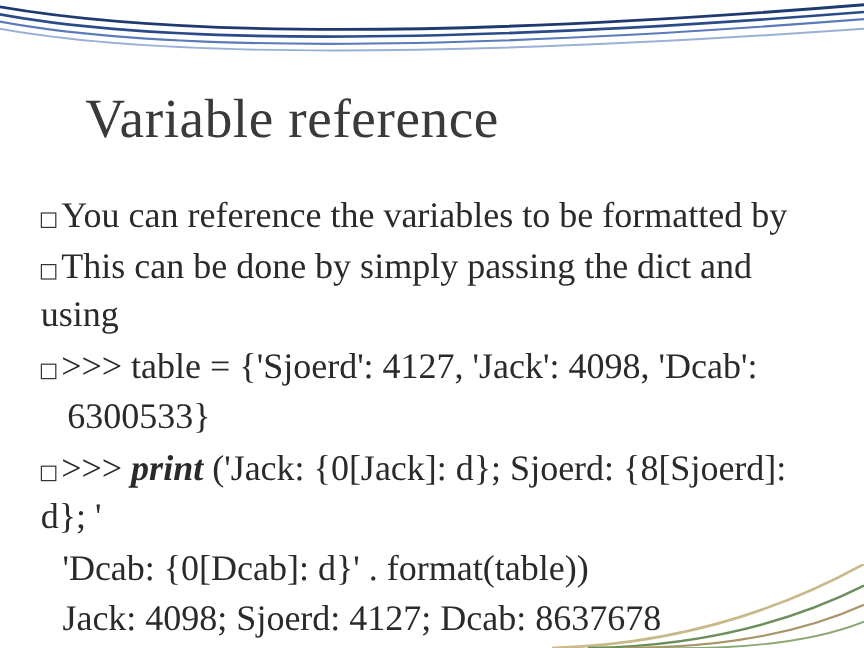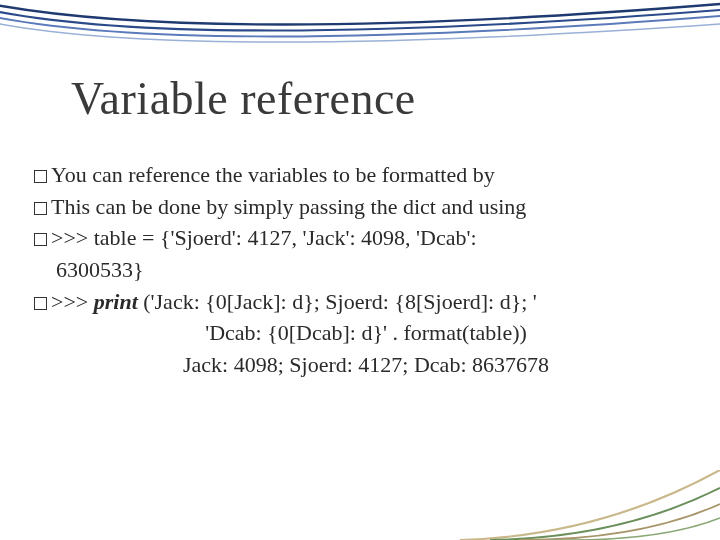--- a/index.html
+++ b/index.html
@@ -32,21 +32,21 @@
     color: #3a3a3a;
     font-weight: 400;
     letter-spacing: 0.5px;
     margin-left: 37px;
   }
   .body {
     position: absolute;
     top: 160px;
     left: 34px;
     right: 40px;
-    font-size: 22px;
+    font-size: 30px;
     line-height: 1.35;
     color: #2a2a2a;
   }
   .bullet-row {
     display: block;
     margin-bottom: 2px;
   }
   .square {
     display: inline-block;
     width: 13px;
@@ -58,21 +58,20 @@
   }
   .cont {
     display: block;
     padding-left: 22px;
     margin-bottom: 2px;
   }
   .out {
     display: block;
     padding-left: 18px;
     margin-bottom: 2px;
-    text-align: center;
   }
   .bold { font-weight: 700; font-style: italic; }
   
   .corner {
     position: absolute;
     bottom: 0;
     right: 0;
     width: 260px;
     height: 70px;
     pointer-events: none;

